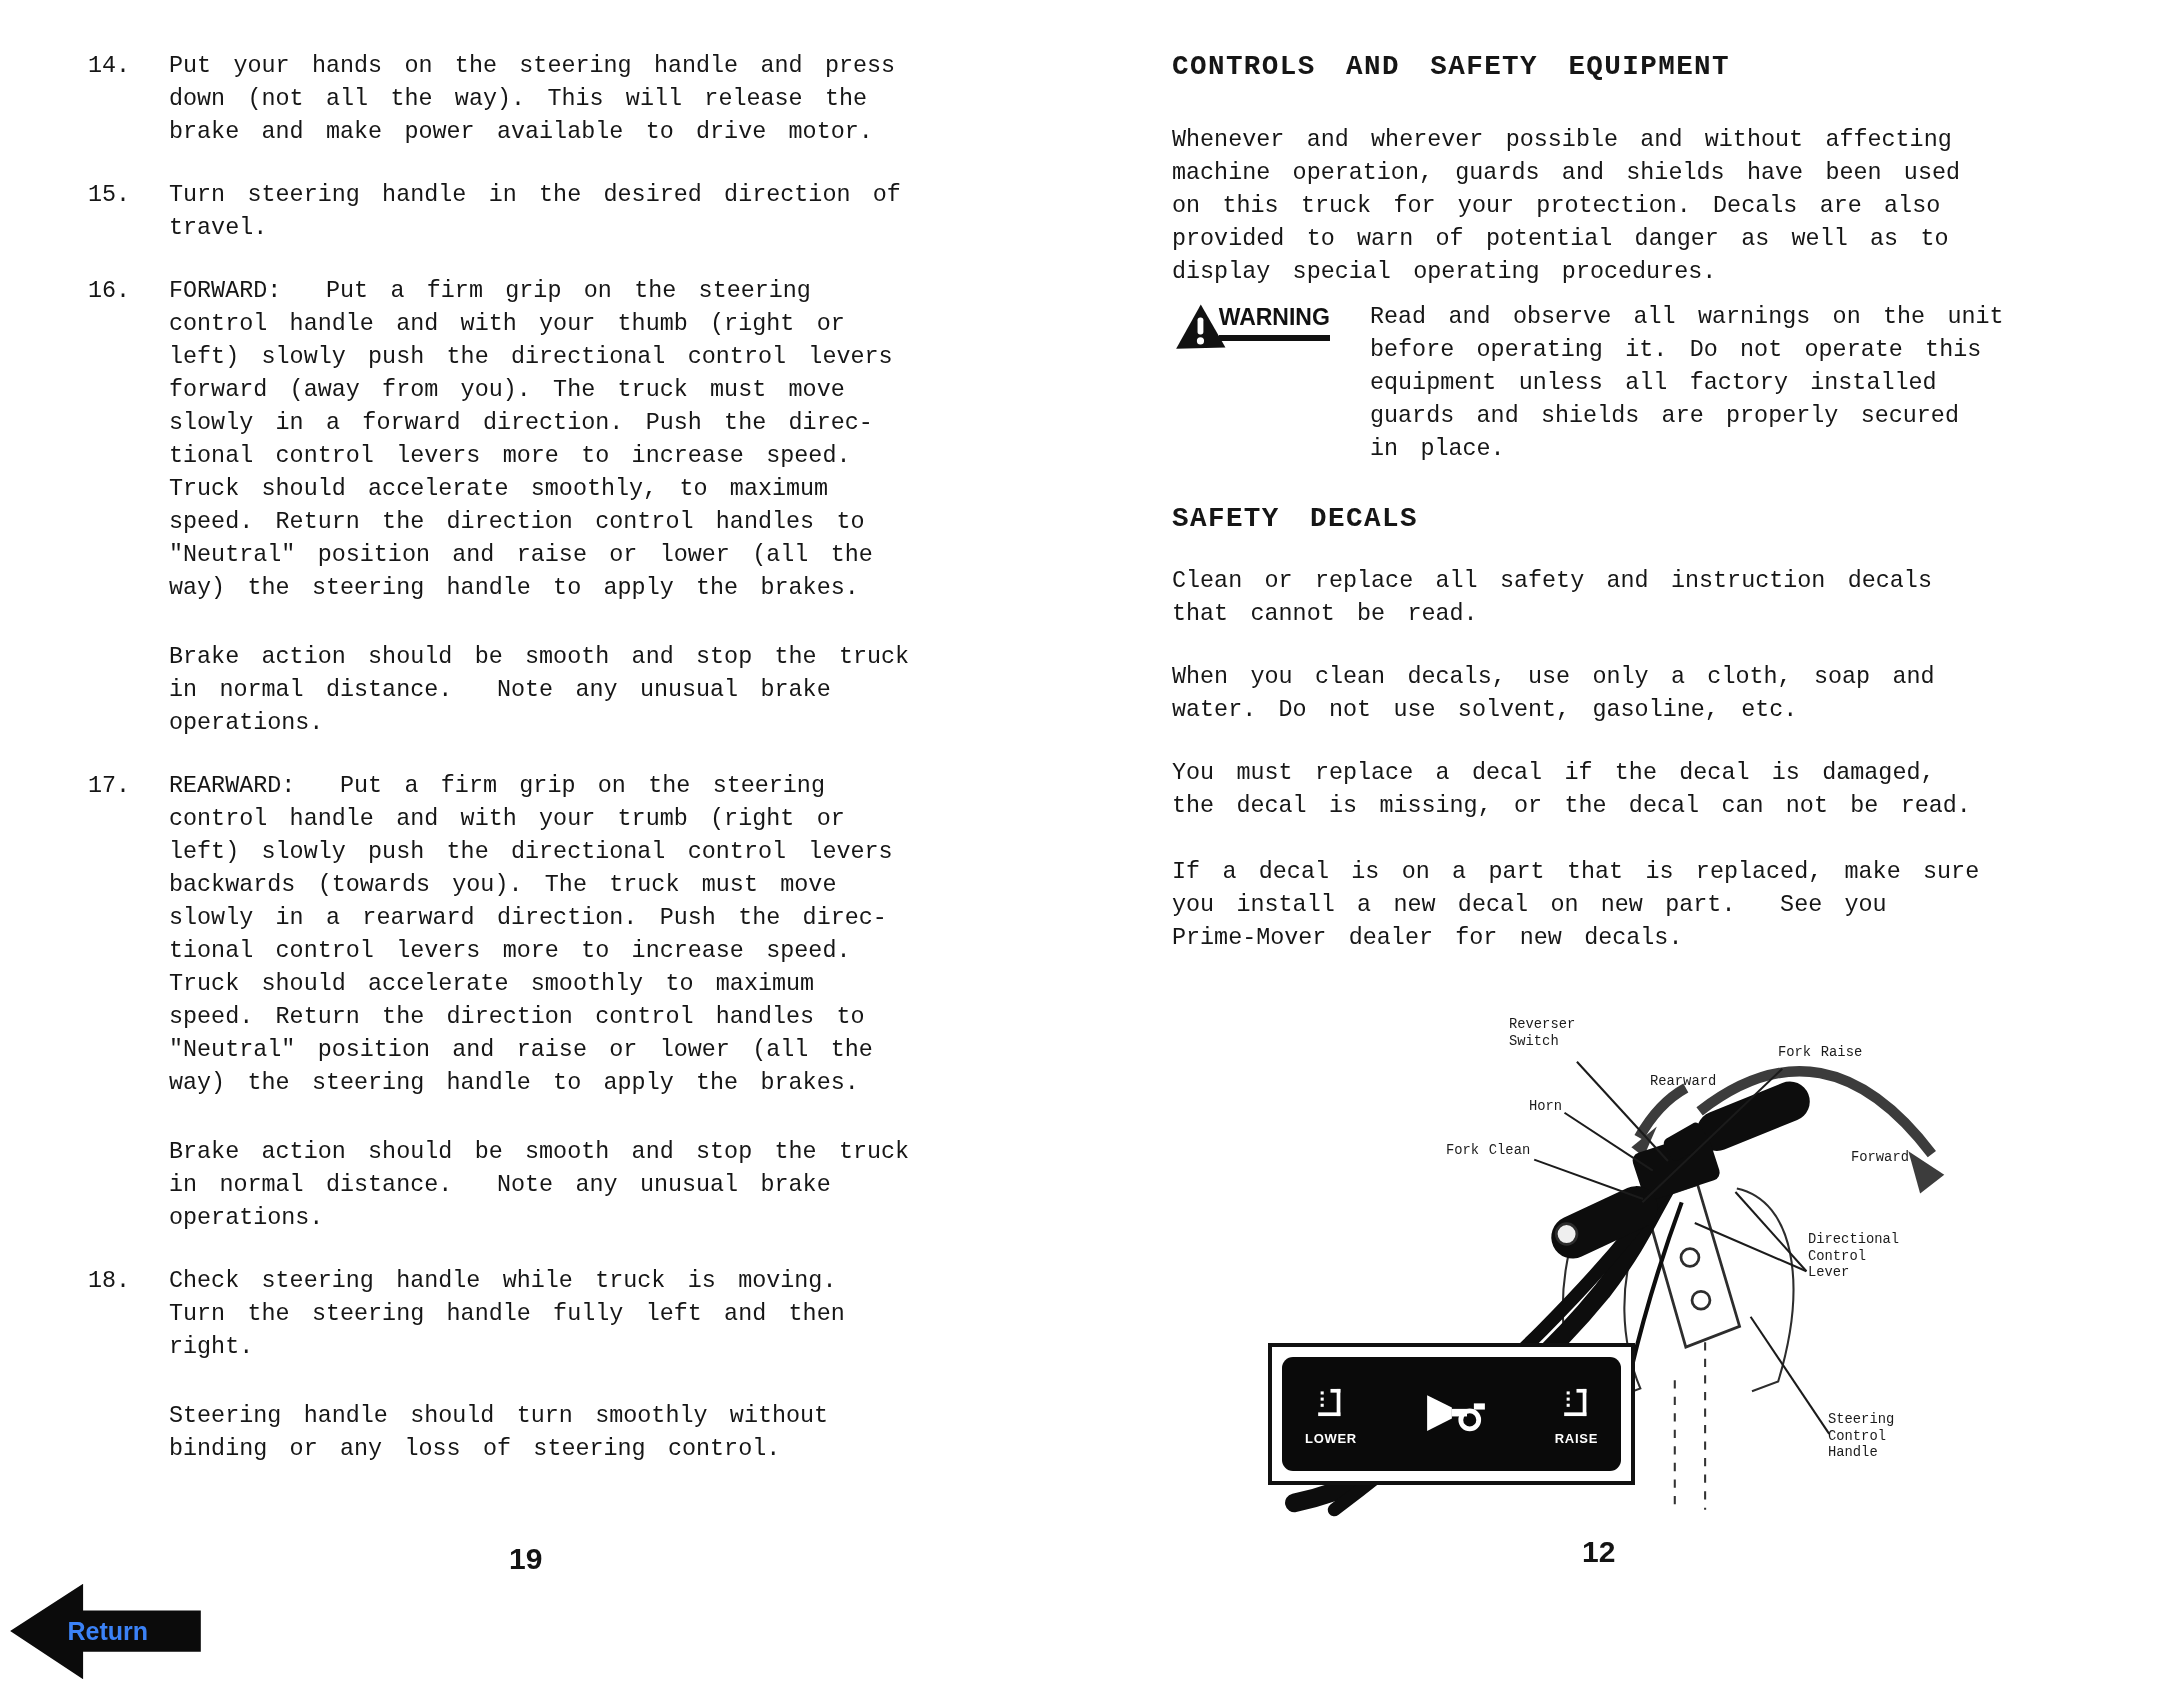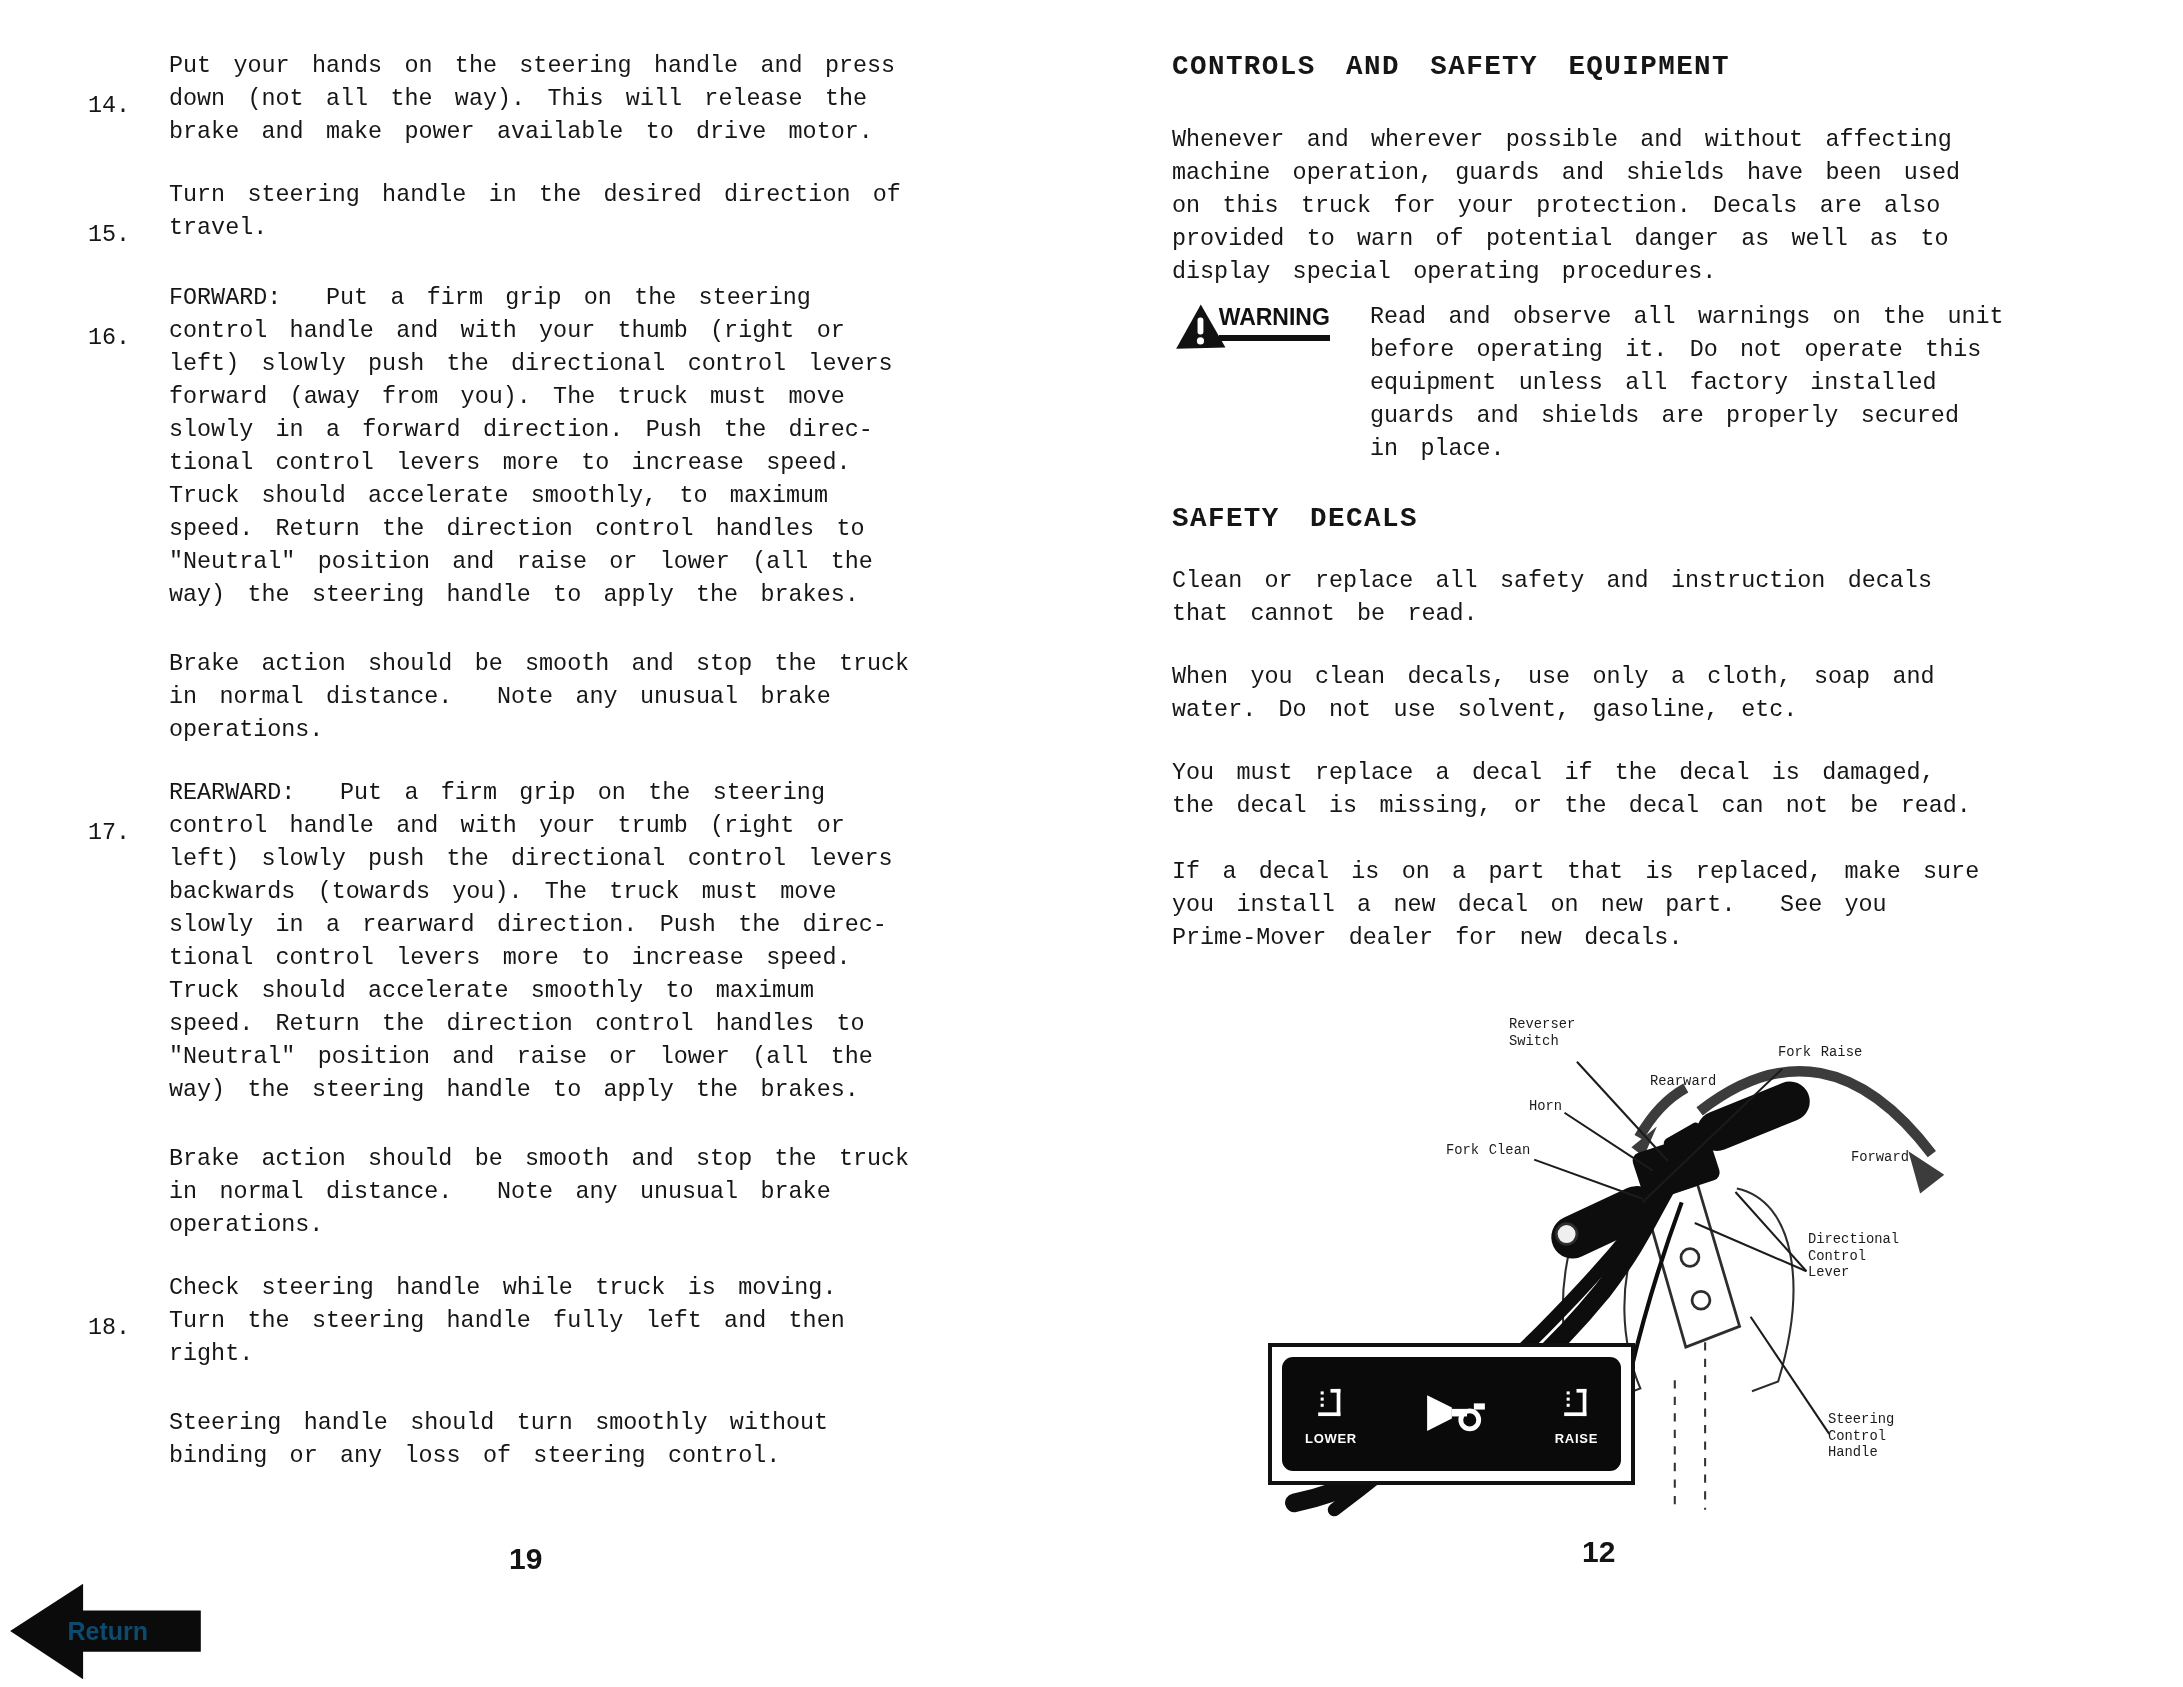--- a/index.html
+++ b/index.html
@@ -7,21 +7,21 @@
     position:relative; width:2183px; height:1687px; background:#ffffff;
     font-family:"Liberation Mono","DejaVu Sans Mono",monospace;
     color:#161616; overflow:hidden;
   }
   
   .col{position:absolute; top:50px;}
   .col-left{left:88px; width:861px;}
   .col-right{left:1172px; width:837px;}
   .body-text{font-size:23.4px; line-height:33px; word-spacing:8.3px; white-space:pre-wrap;}
   .item{display:flex; margin-bottom:30px;}
-  .item .num{width:81px; flex:0 0 81px; font-size:23.4px; line-height:33px;margin-top:40px;}
+  .item .num{width:81px; flex:0 0 81px; font-size:23.4px; line-height:33px;}
   .item .paras{flex:1;}
   .item .paras .body-text + .body-text{margin-top:36px;}
   .heading{
     font-size:27.6px; font-weight:bold; letter-spacing:1.4px; word-spacing:12.4px;
     line-height:33px; white-space:nowrap;
   }
   .intro{margin-top:41px;}
   
   .warning-row{display:flex; margin-top:12px; align-items:flex-start;}
   .warning-badge{flex:0 0 198px; display:flex; align-items:flex-start; padding-top:1.4px;}
@@ -60,21 +60,21 @@
   
   .pgnum{
     position:absolute; font-family:"Liberation Sans","DejaVu Sans",sans-serif;
     font-weight:bold; font-size:30px; color:#141414;
   }
   .pg-left{left:509px; top:1542px;}
   .pg-right{left:1582px; top:1535px;}
   .return-btn{position:absolute; left:5.5px; top:1580px; width:201px; height:105px; cursor:pointer;}
   .return-btn svg{position:absolute; left:0; top:0;}
   .return-label{
-    position:absolute; left:62px; top:37px; color:#0c4a6e;
+    position:absolute; left:62px; top:37px; color:#3b82f6;
     font-family:"Liberation Sans","DejaVu Sans",sans-serif; font-weight:bold; font-size:25px;
   }
 </style>
 </head>
 <body>
 
 <div class="page">
 
   <div class="col col-left">
 

